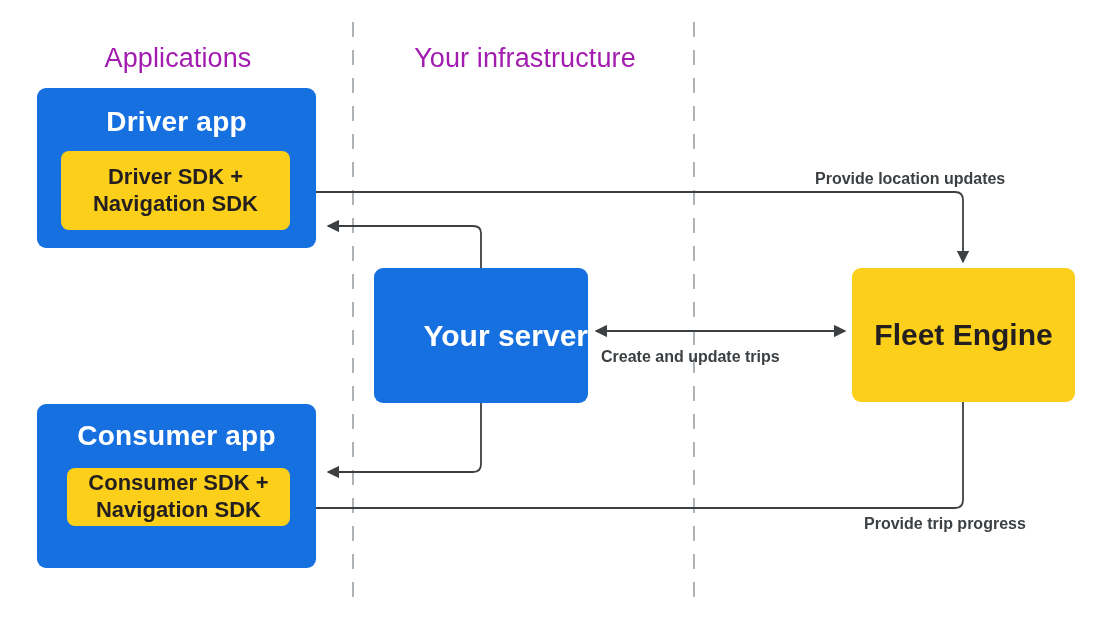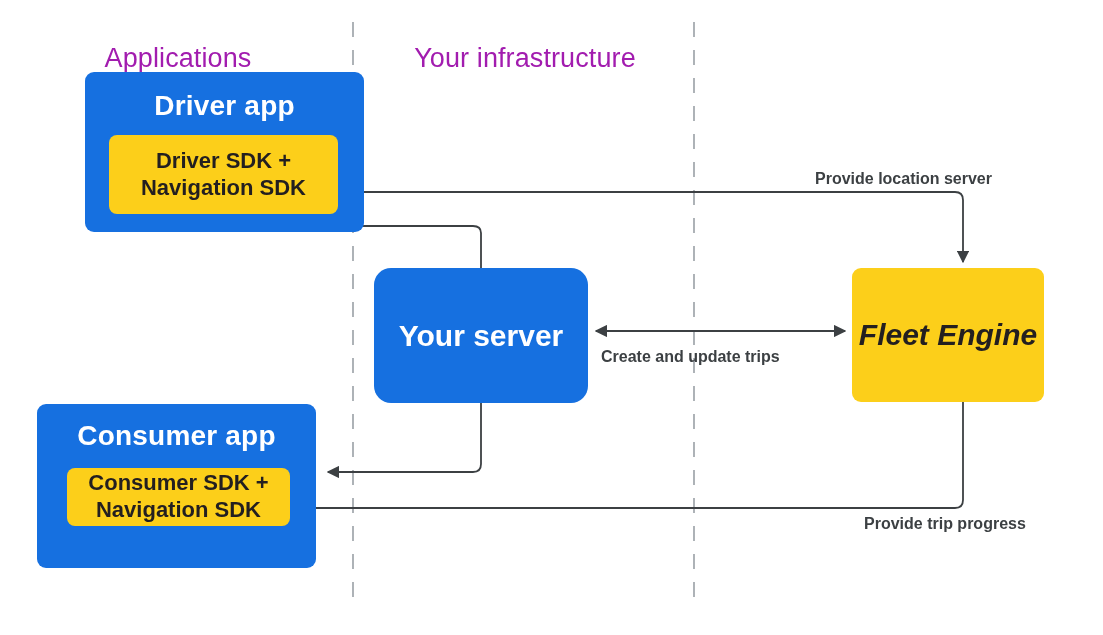--- a/index.html
+++ b/index.html
@@ -66,26 +66,25 @@
     color: #231f20;
     font-size: 22px;
     font-weight: bold;
     line-height: 1.22;
     font-family: "Liberation Sans", sans-serif;
   }
   .node-server {
     background: #1670e0;
     display: flex;
     align-items: center;
-    justify-content: center;
+    justify-content: flex-end;
     color: #ffffff;
     font-size: 30px;
     font-weight: bold;
     font-family: "Liberation Sans", sans-serif;
-    border-radius: 17px;
   }
   .node-engine {
     background: #fccf1a;
     display: flex;
     align-items: center;
     justify-content: center;
     color: #231f20;
     font-size: 30px;
     font-weight: bold;
     font-family: "Liberation Sans", sans-serif;
@@ -125,21 +124,21 @@
 
     <path d="M 481 268 L 481 233 Q 481 226 473 226 L 328 226" fill="none" stroke="#3c4043" stroke-width="1.8" marker-end="url(#arrowEnd)"></path>
 
     <line x1="596" y1="331" x2="845" y2="331" stroke="#3c4043" stroke-width="1.8" marker-start="url(#arrowStart)" marker-end="url(#arrowEnd)"></line>
 
     <path d="M 481 403 L 481 464 Q 481 472 473 472 L 328 472" fill="none" stroke="#3c4043" stroke-width="1.8" marker-end="url(#arrowEnd)"></path>
 
     <path d="M 963 402 L 963 500 Q 963 508 955 508 L 302 508" fill="none" stroke="#3c4043" stroke-width="1.8" marker-end="url(#arrowEnd)"></path>
   </svg>
 
-  <div class="node node-app" style="left:37px; top:72px; width:279px; height:160px;margin-left:48px;">
+  <div class="node node-app" style="left:37px; top:88px; width:279px; height:160px;">
     <div class="node-app-title" style="top:18px;">Driver app</div>
     <div class="node-sdk" style="left:24px; top:63px; width:229px; height:79px;">
       <span>
         <span>Driver SDK +</span><br>
         <span>Navigation SDK</span>
       </span>
     </div>
   </div>
 
   <div class="node node-app" style="left:37px; top:404px; width:279px; height:164px;padding-left:23px;">
@@ -149,25 +148,25 @@
         <span>Consumer SDK +</span><br>
         <span>Navigation SDK</span>
       </span>
     </div>
   </div>
 
   <div class="node node-server" style="left:374px; top:268px; width:214px; height:135px;">
     <span>Your server</span>
   </div>
 
-  <div class="node node-engine" style="left:852px; top:268px; width:192px; height:134px;font-style:italic;">
+  <div class="node node-engine" style="left:852px; top:268px; width:223px; height:134px;">
     <span>Fleet Engine</span>
   </div>
 
-  <div class="edge-label" style="left:815px; top:167px;">Provide location server</div>
+  <div class="edge-label" style="left:815px; top:167px;">Provide location updates</div>
 
   <div class="edge-label" style="left:601px; top:345px;">
     <div>Create and update trips</div>
   </div>
 
   <div class="edge-label" style="left:864px; top:512px;">Provide trip progress</div>
 
 </div>
 
 </body></html>

